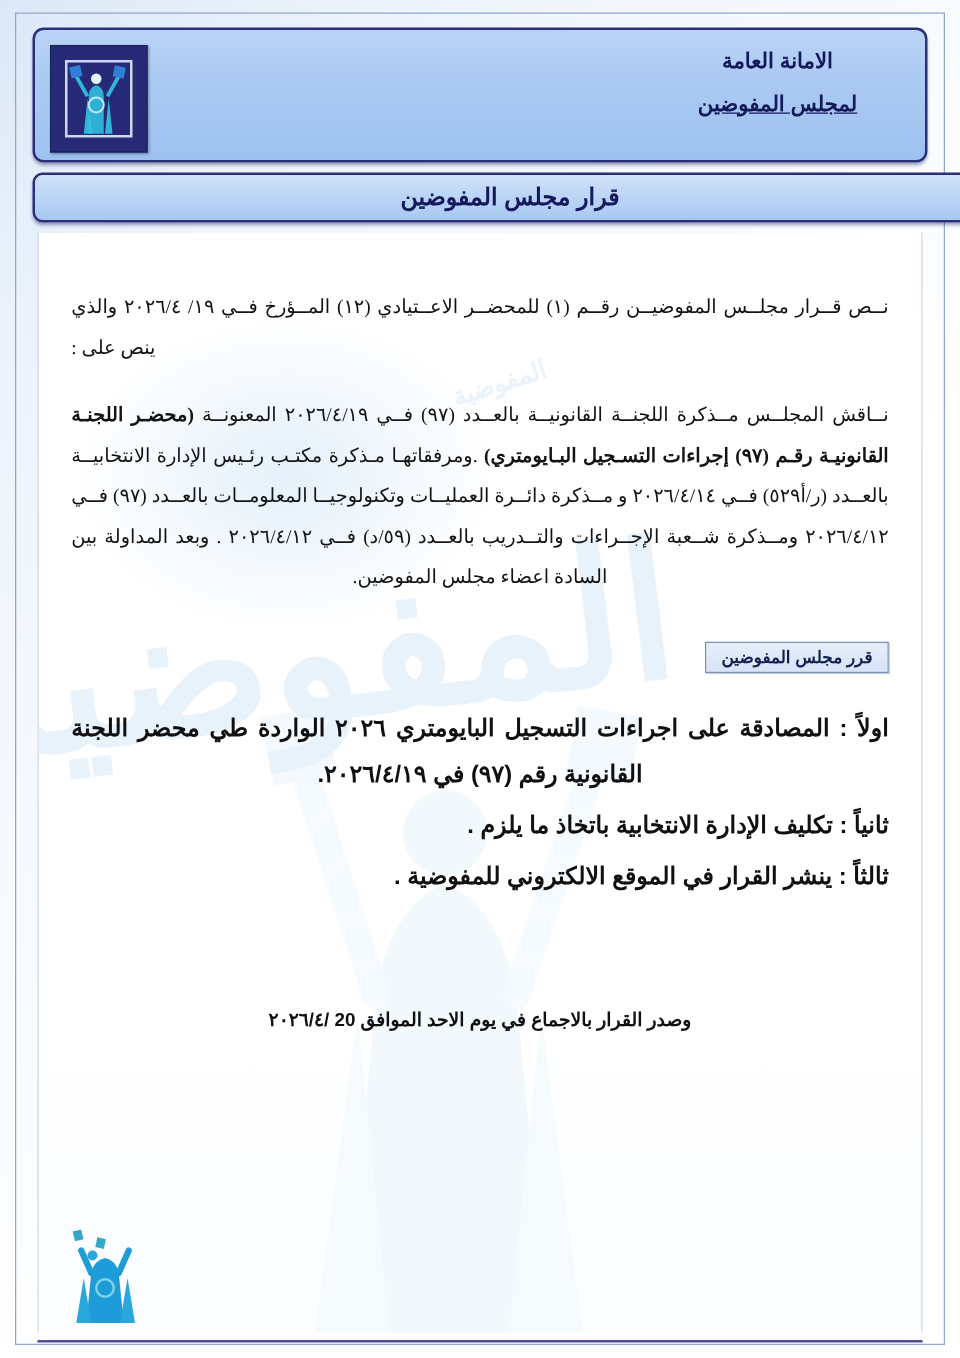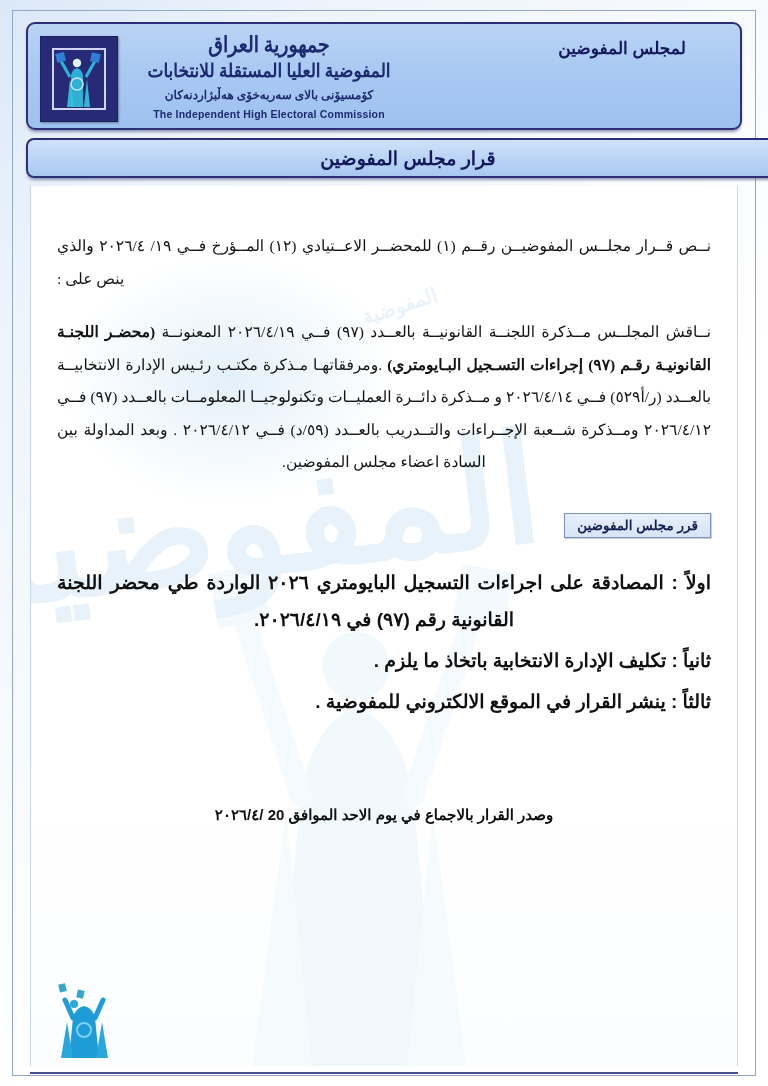--- a/index.html
+++ b/index.html
@@ -70,21 +70,21 @@
     top: 16px;
     width: 200px;
     text-align: center;
     color: #14195c;
     font-family: "Liberation Sans", sans-serif;
     font-weight: bold;
     font-size: 17px;
     line-height: 1.1;
   }
   .secretariat .l1 { display: block; margin-bottom: 16px; letter-spacing: 0.5px; }
-  .secretariat .l2 { display: block; letter-spacing: 0.5px; }
+  .secretariat .l2 { display: block; letter-spacing: 0.5px; text-decoration: underline; }
 
   .commission-block {
     position: absolute;
     left: 0;
     right: 230px;
     top: 8px;
     text-align: center;
     color: #1b2a6b;
   }
   .commission-block .ar-rep {
@@ -314,29 +314,24 @@
           <circle cx="36" cy="26" r="4.2" fill="#dff4fb"></circle>
           <path d="M29 40 L20 24" stroke="#2fb6d8" stroke-width="3" fill="none"></path>
           <path d="M45 40 L54 24" stroke="#2fb6d8" stroke-width="3" fill="none"></path>
           <rect x="15" y="16" width="9" height="9" fill="#2f7fd6" transform="rotate(-14 19 20)"></rect>
           <rect x="50" y="16" width="9" height="9" fill="#2f7fd6" transform="rotate(12 54 20)"></rect>
           <circle cx="36" cy="47" r="6" fill="none" stroke="#bfe9f6" stroke-width="1.6"></circle>
         </svg>
       </div>
 
       <div class="secretariat">
+        <span class="l1">الامانة العامة</span>
         <span class="l2">لمجلس المفوضين</span>
       </div>
 
-      <div class="commission-block">
-        <span class="ar-rep">جمهورية العراق</span>
-        <span class="ar-name">المفوضية العليا المستقلة للانتخابات</span>
-        <span class="ku-name">كۆمسیۆنی بالای سەربەخۆی هەڵبژاردنەكان</span>
-        <span class="en-name">The Independent High Electoral Commission</span>
-      </div>
 
     </div>
   </div>
 
   <div class="title-bar">
     <span>قرار مجلس المفوضين</span>
   </div>
 
   <div class="sheet">
     <div class="sheet-bg"></div>

